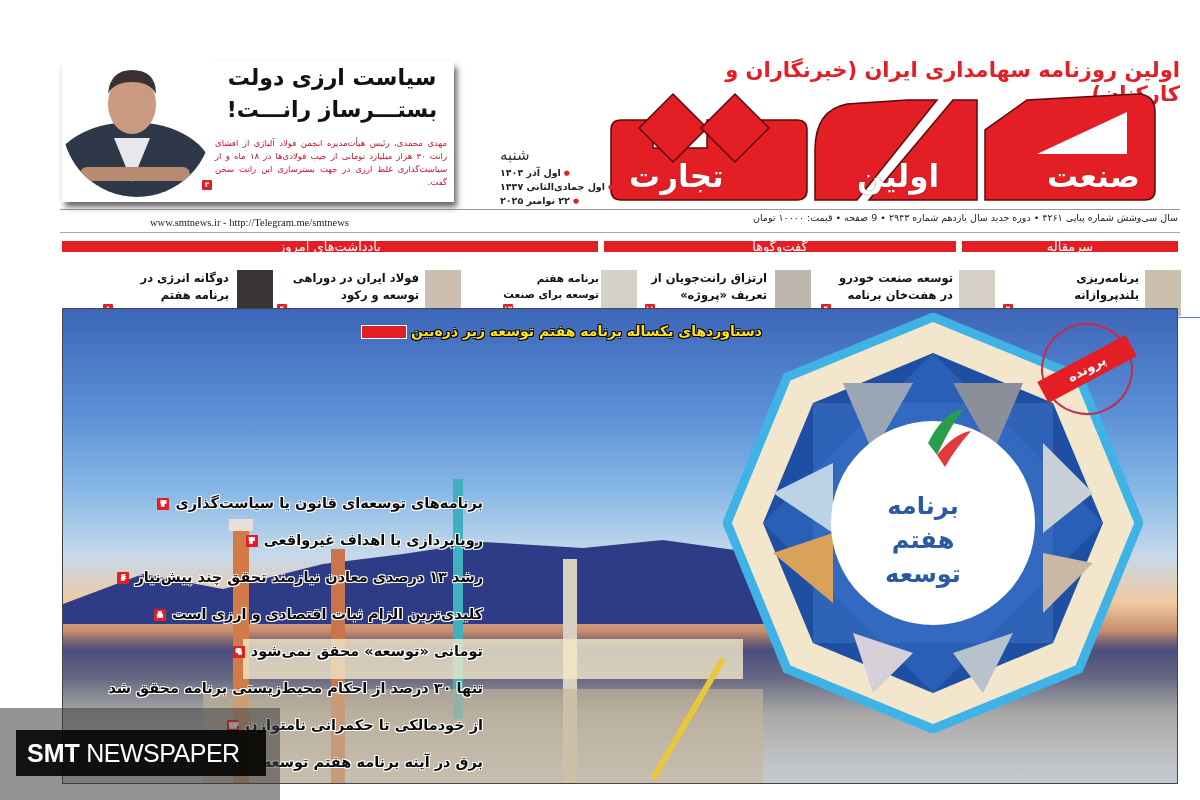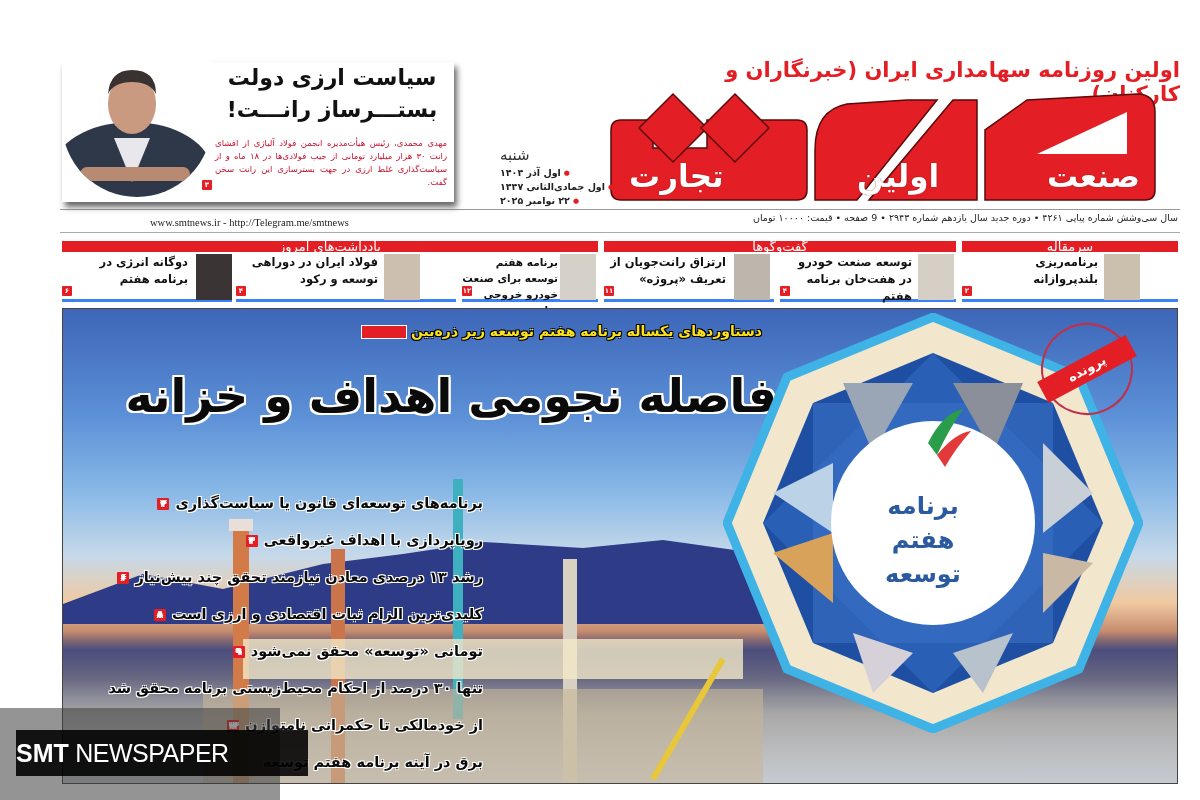--- a/index.html
+++ b/index.html
@@ -60,22 +60,23 @@
     display: inline-block; width: 10px; height: 10px; background: #e31e24; color: #fff;
     font-size: 7px; line-height: 10px; text-align: center; font-weight: bold; border-radius: 1px;
   }
 
   
   .sec-bar {
     top: 241px; height: 11px; background: #e31e24; color: #fff;
     font-size: 13px; line-height: 11px; text-align: center; direction: rtl;
   }
   .col-item {
-    top: 252px; height: 50px; direction: rtl;
-    border-bottom: 3px solid #3b82f6;
+    top: 268px; height: 50px; direction: rtl;
+    border-bottom: 1px solid #3b82f6;
+    margin-left: 41px;
   }
   .col-item .thumb {
     position: absolute; top: 2px; width: 36px; height: 46px; background: #cfc8bd;
   }
   .col-item .title {
     position: absolute; top: 2px; font-size: 11.5px; line-height: 17px; font-weight: bold;
     color: #111; text-align: right;
   }
   .col-item .page-badge { position: absolute; bottom: 3px; left: 0; }
 
@@ -123,22 +124,22 @@
     font-size: 13px; font-weight: bold; line-height: 24px; text-align: center; direction: rtl;
   }
   .emblem-text {
     position: absolute; left: 785px; top: 180px; width: 150px; direction: rtl; text-align: center;
     font-size: 24px; font-weight: bold; color: #2c5aa0; line-height: 34px;
   }
 
   
   .wm-shade { left: 0; top: 708px; width: 280px; height: 92px; background: rgba(60,60,60,0.55); }
   .wm-bar {
-    left: 16px; top: 730px; width: 292px; height: 46px; background: rgba(0,0,0,0.88);
-    color: #fff; font-family: "Liberation Sans", sans-serif; font-size: 25px; line-height: 46px; padding-left: 0;
+    left: 16px; top: 730px; width: 250px; height: 46px; background: rgba(0,0,0,0.88);
+    color: #fff; font-family: "Liberation Sans", sans-serif; font-size: 25px; line-height: 46px; padding-left: 11px;
     white-space: nowrap;
   }
   .wm-bar b { font-weight: bold; }
   .wm-bar span.rest { font-weight: normal; letter-spacing: -0.5px; }
 </style>
 </head>
 <body>
 
 <div class="abs tagline">اولین روزنامه سهامداری ایران (خبرنگاران و کارکنان)</div>
 
@@ -239,21 +240,20 @@
     <rect x="250" y="0" width="10" height="240" fill="#3fb0c0"></rect>
     <rect x="360" y="80" width="14" height="230" fill="#d8d0c0"></rect>
     <rect x="40" y="160" width="500" height="40" fill="#f2e9c8" opacity="0.8"></rect>
     <rect x="0" y="210" width="560" height="100" fill="#c7b59a" opacity="0.6"></rect>
     <line x1="450" y1="300" x2="520" y2="180" stroke="#e8c83a" stroke-width="6"></line>
   </svg>
 
   <div class="kicker">
     <span>دستاوردهای یکساله برنامه هفتم توسعه زیر ذره‌بین</span><span class="kicker-logo"></span>
   </div>
-  <div class="headline">فاصله نجومی اهداف و خزانه</div>
 
   <svg class="emblem" viewBox="0 0 420 420">
     <polygon points="210,4 356,64 416,210 356,356 210,416 64,356 4,210 64,64" fill="#f2e6cc" stroke="#3fb2e6" stroke-width="9"></polygon>
     <polygon points="210,40 330,90 380,210 330,330 210,380 90,330 40,210 90,90" fill="#1f4fa3"></polygon>
     <polygon points="210,40 380,210 210,380 40,210" fill="#2c63b8" opacity="0.85"></polygon>
     <polygon points="90,90 330,90 330,330 90,330" fill="#3a72c7" opacity="0.6"></polygon>
     <polygon points="120,70 190,70 150,140" fill="#9aa6b6"></polygon>
     <polygon points="230,70 300,70 270,140" fill="#8a8f99"></polygon>
     <polygon points="320,130 370,180 320,220" fill="#c9cfd6"></polygon>
     <polygon points="320,240 370,250 320,300" fill="#c9b8a3"></polygon>

